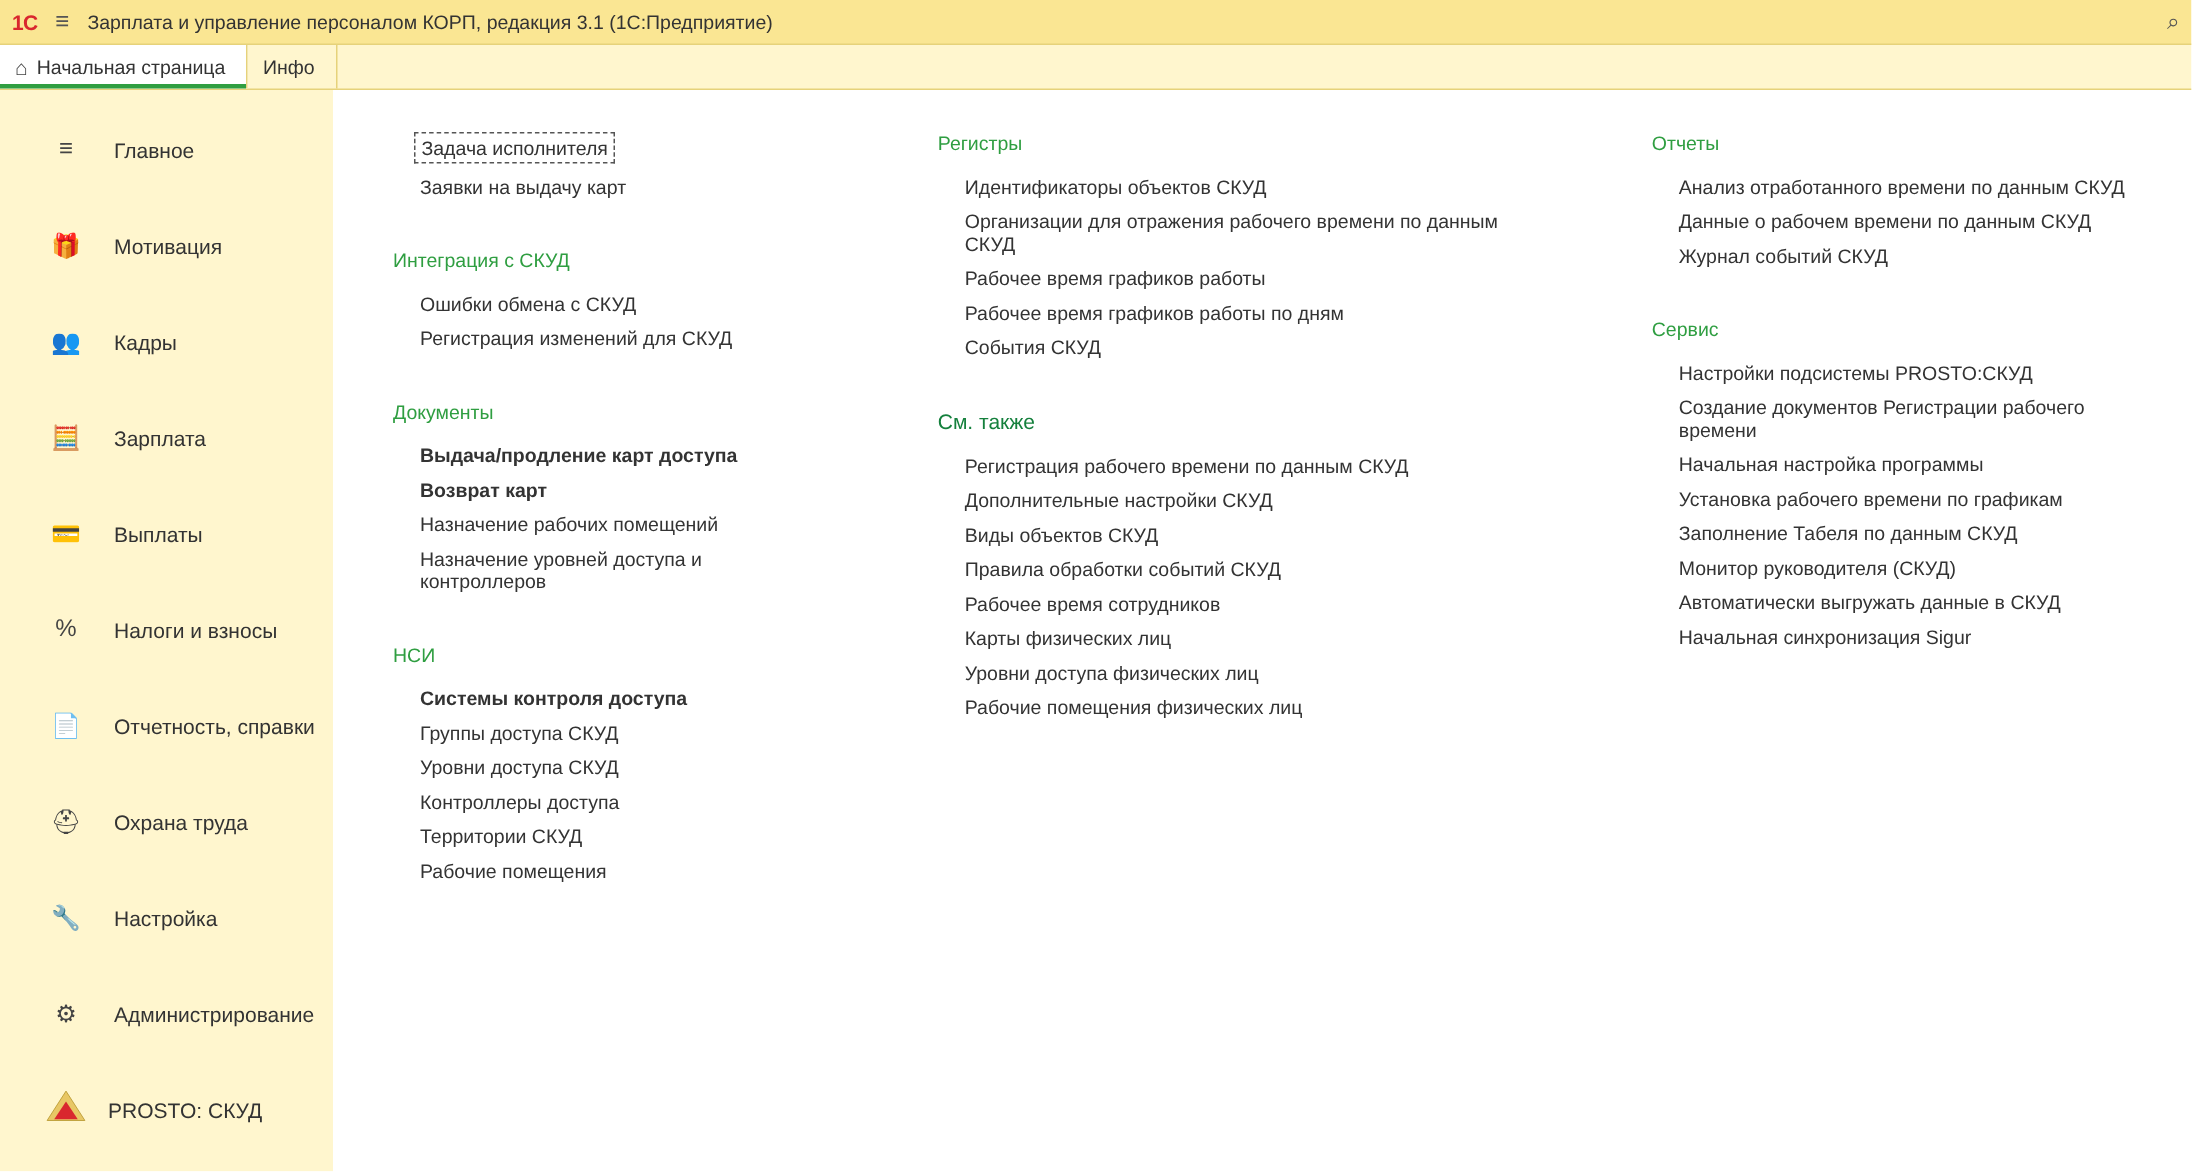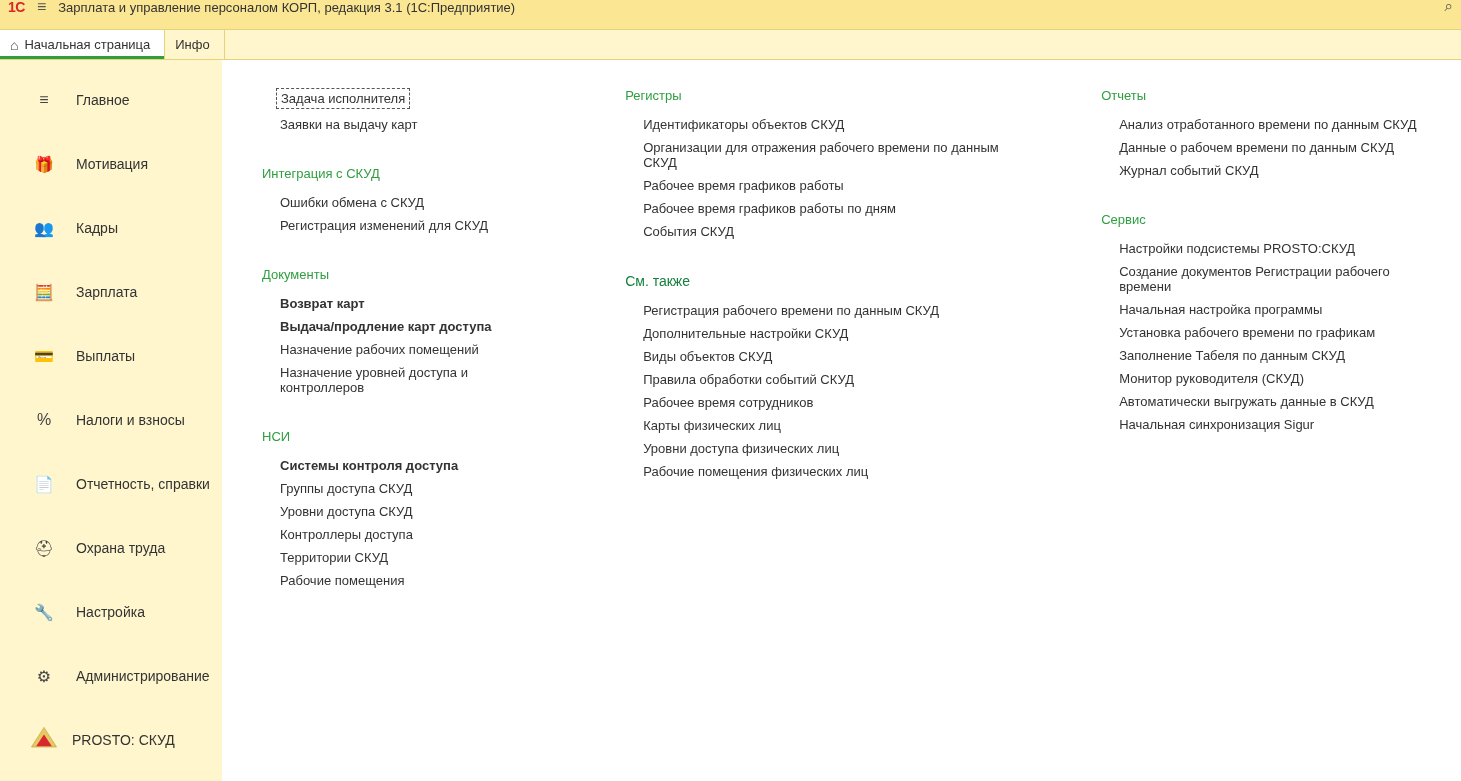--- a/index.html
+++ b/index.html
@@ -13,21 +13,21 @@
     background: #fff;
     display: flex;
     flex-direction: column;
   }
   
   .title-bar {
     height: 30px;
     background: #fae693;
     border-bottom: 1px solid #e6d27a;
     display: flex;
-    align-items: flex-end;
+    align-items: center;
     padding: 14px 8px;
     gap: 12px;
   }
   .logo-1c {
     color: #d9272e;
     font-weight: bold;
     font-size: 14px;
     letter-spacing: -0.5px;
   }
   .hamburger-glyph {
@@ -212,22 +212,22 @@
           <div class="framed-wrap"><div class="link-item framed">Задача исполнителя</div></div>
           <div class="link-item">Заявки на выдачу карт</div>
         </div>
       <div class="section-heading">Интеграция с СКУД</div>
       <div class="link-list" id="c1-l1">
           <div class="link-item">Ошибки обмена с СКУД</div>
           <div class="link-item">Регистрация изменений для СКУД</div>
         </div>
       <div class="section-heading">Документы</div>
       <div class="link-list" id="c1-l2">
+          <div class="link-item bold">Выдача/продление карт доступа</div>
           <div class="link-item bold">Возврат карт</div>
-          <div class="link-item bold">Выдача/продление карт доступа</div>
           <div class="link-item">Назначение рабочих помещений</div>
           <div class="link-item">Назначение уровней доступа и контроллеров</div>
         </div>
       <div class="section-heading">НСИ</div>
       <div class="link-list" id="c1-l3">
           <div class="link-item bold">Системы контроля доступа</div>
           <div class="link-item">Группы доступа СКУД</div>
           <div class="link-item">Уровни доступа СКУД</div>
           <div class="link-item">Контроллеры доступа</div>
           <div class="link-item">Территории СКУД</div>

